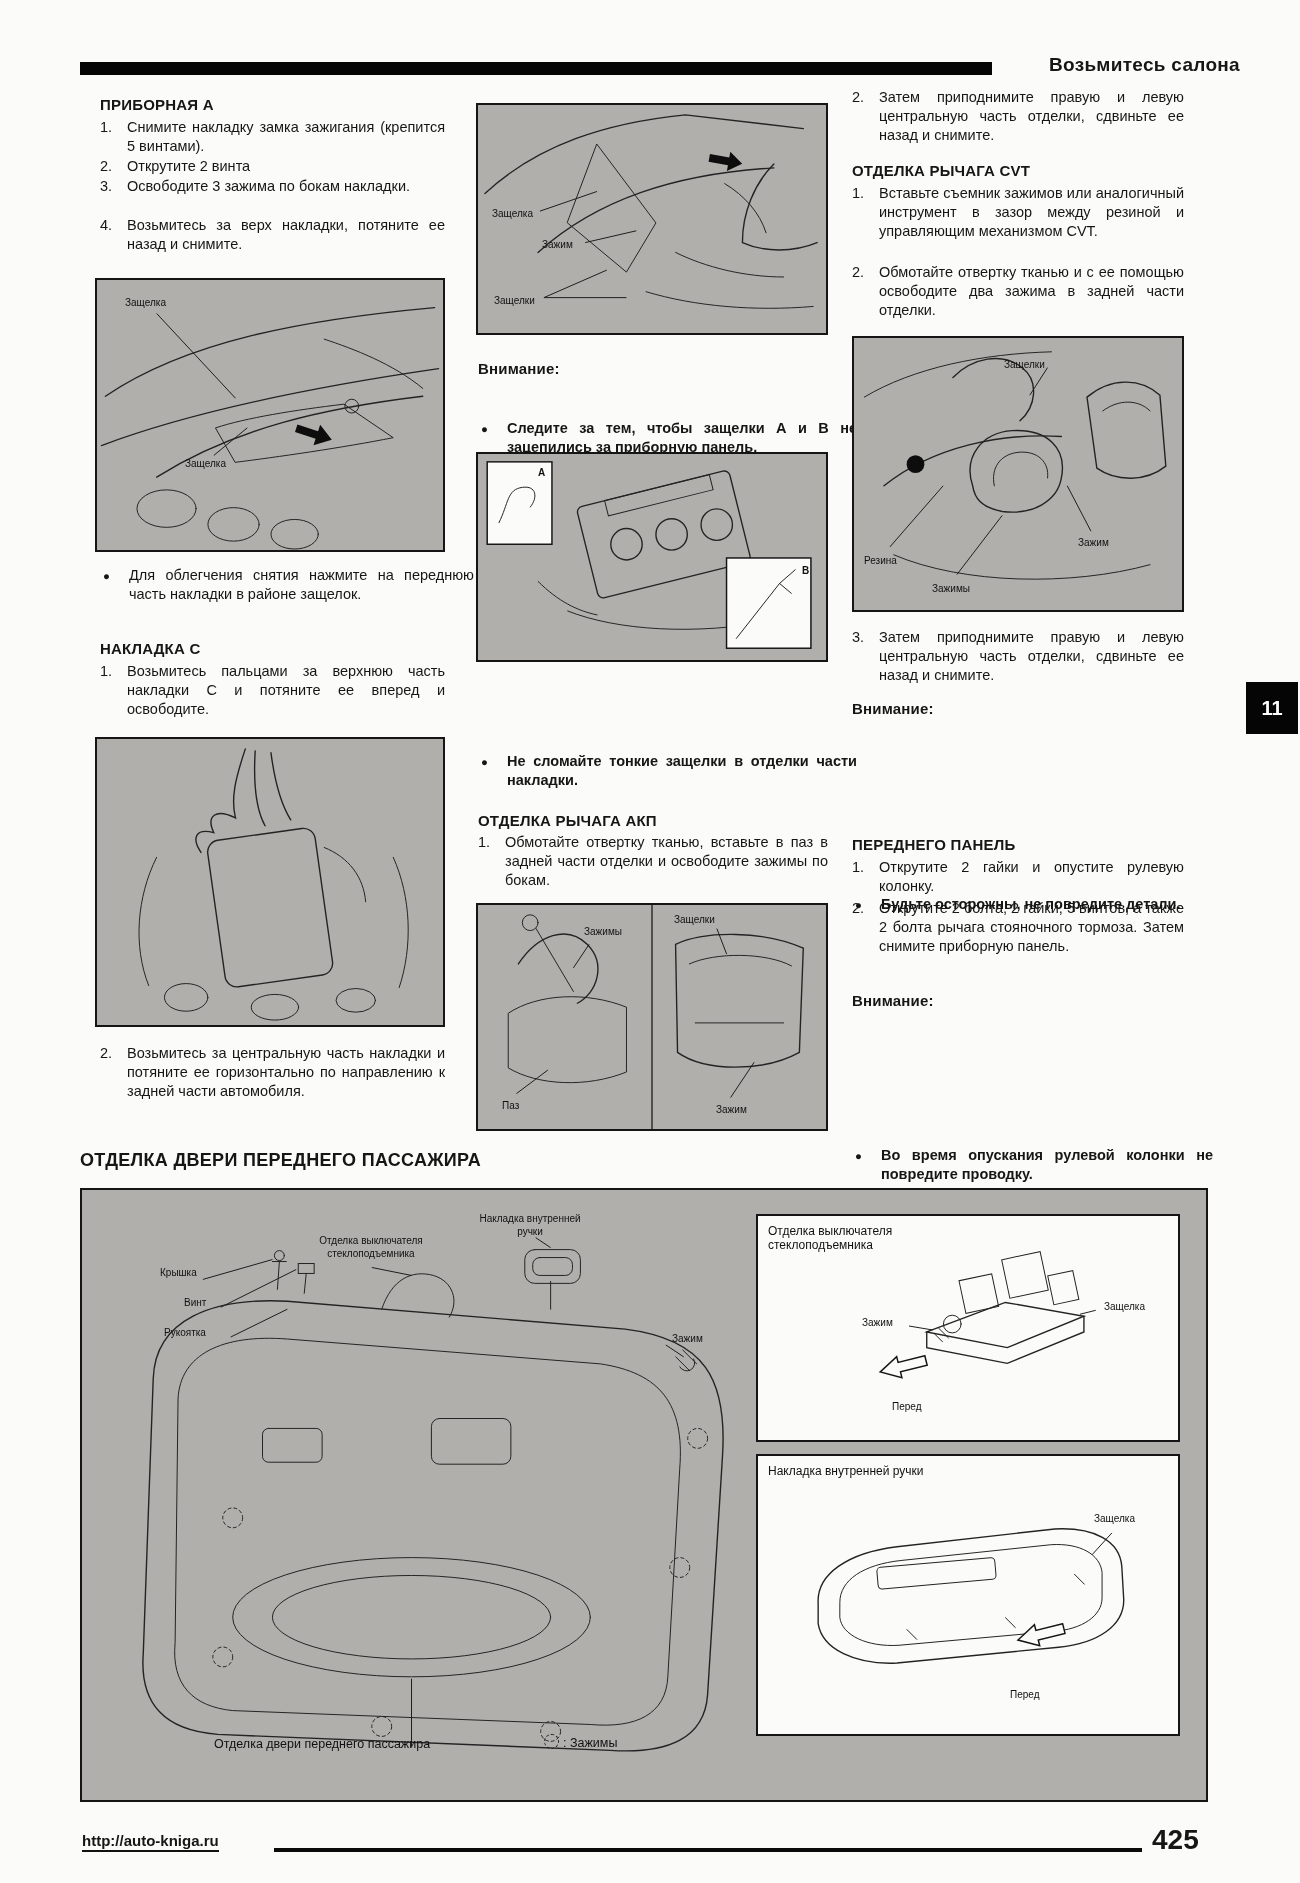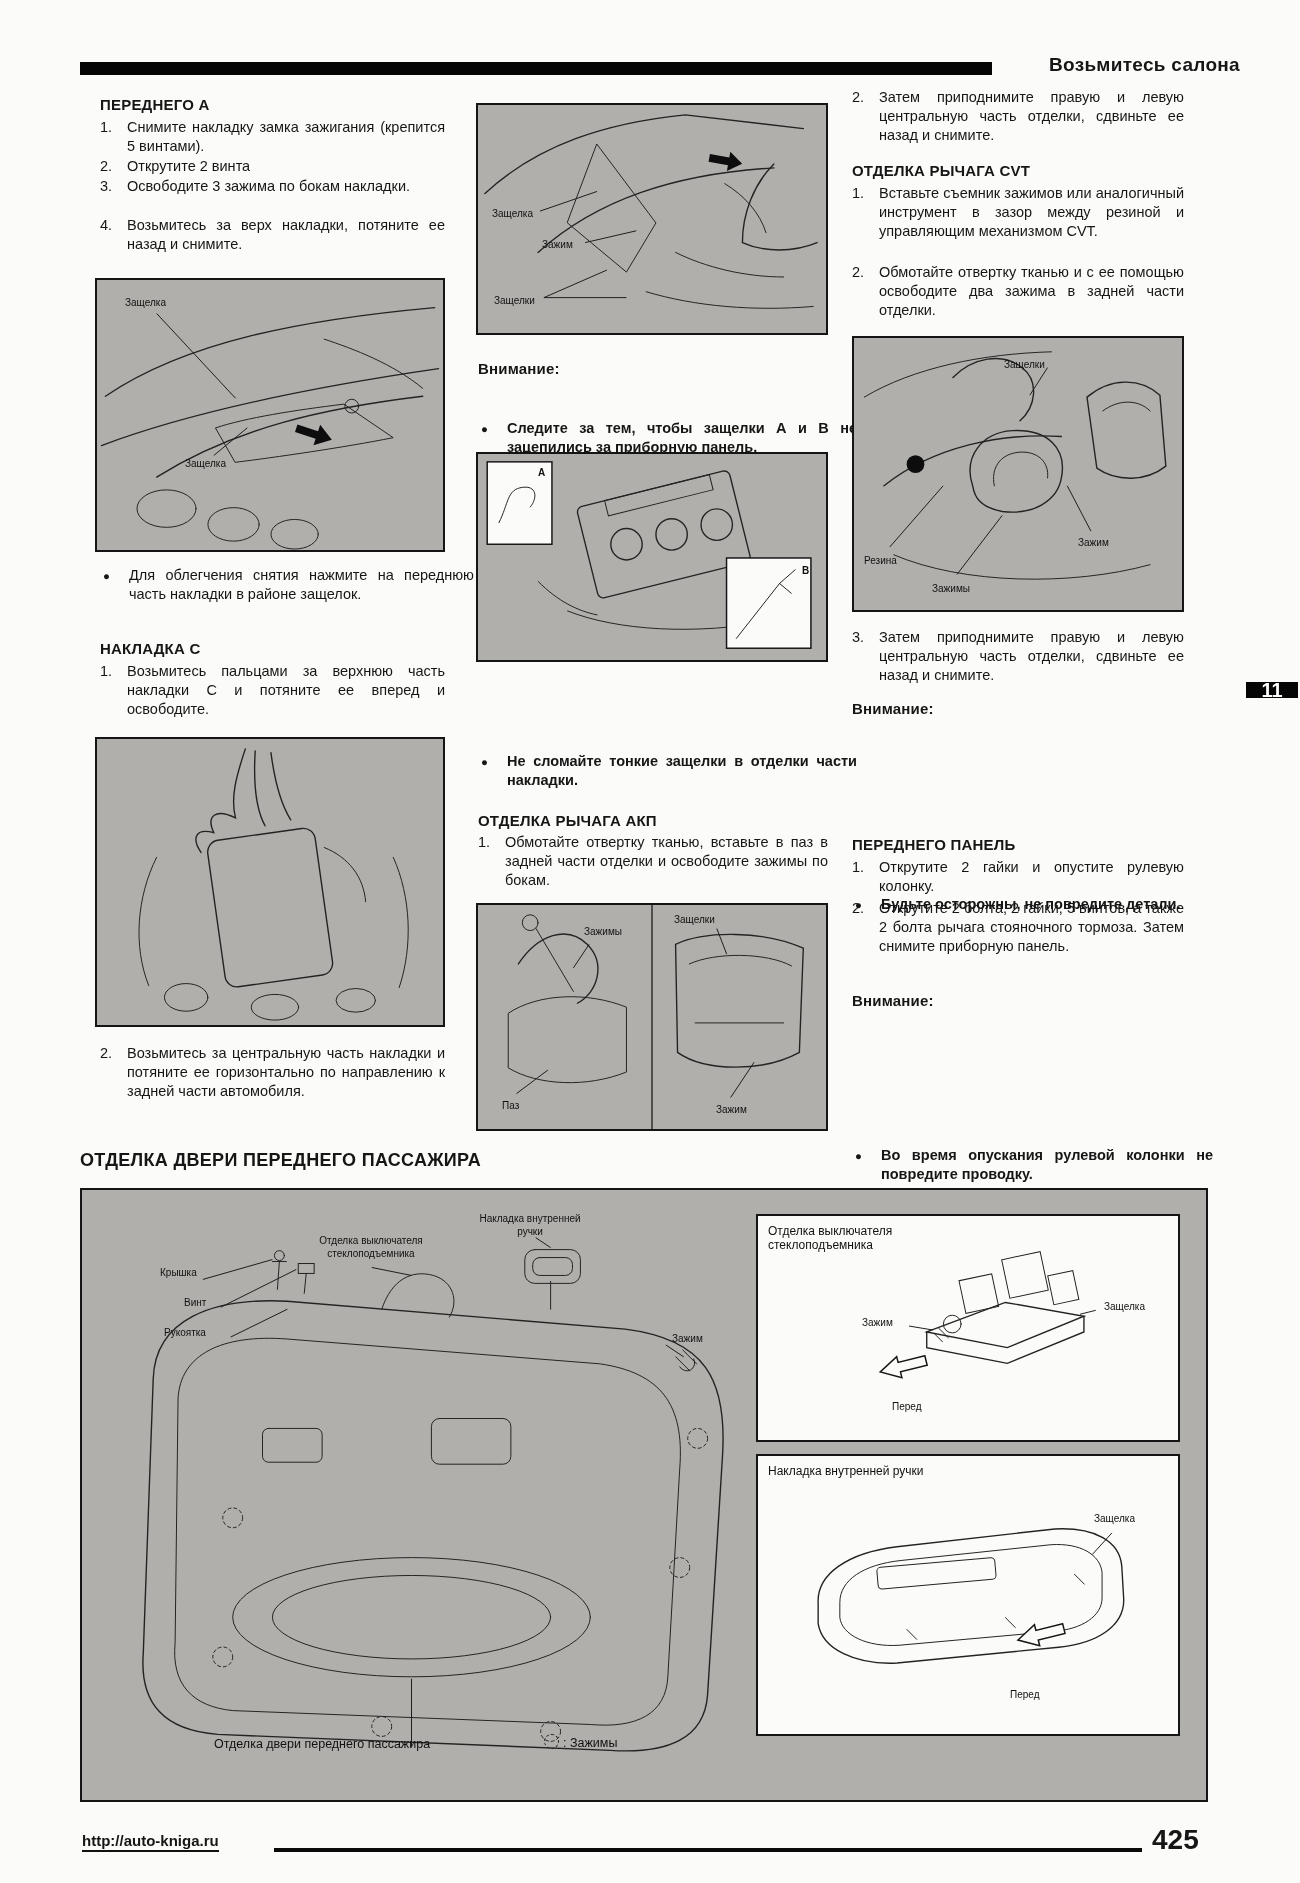--- a/index.html
+++ b/index.html
@@ -35,23 +35,23 @@
   .wht{fill:#fbfbf9;stroke:#151515;stroke-width:1.5;}
   .ld{stroke:#1c1c1c;stroke-width:1;fill:none;}
 </style>
 </head>
 <body>
 
 <div class="page">
 
   <div class="abs hdrbar" style="left:80px;top:62px;width:912px;height:13px;"></div>
   <div class="abs h2" style="left:996px;top:54px;width:244px;text-align:right;font-size:19px;">Возьмитесь салона</div>
-  <div class="abs tab11" style="left:1246px;top:682px;width:52px;height:16px;">11</div>
-
-  <div class="abs h1" style="left:100px;top:96px;">ПЕРЕДНЕГО А</div>
+  <div class="abs tab11" style="left:1246px;top:682px;width:52px;height:52px;">11</div>
+
+  <div class="abs h1" style="left:100px;top:96px;">ПРИБОРНАЯ А</div>
 
   <div class="abs item txt" style="left:100px;top:118px;width:345px;">
     <span class="n">1.</span>
     <span class="t">Снимите накладку замка зажигания (крепится 5 винтами).</span>
   </div>
   <div class="abs item txt" style="left:100px;top:157px;width:345px;">
     <span class="n">2.</span>
     <span class="t">Открутите 2 винта</span>
   </div>
   <div class="abs item txt" style="left:100px;top:177px;width:345px;">

